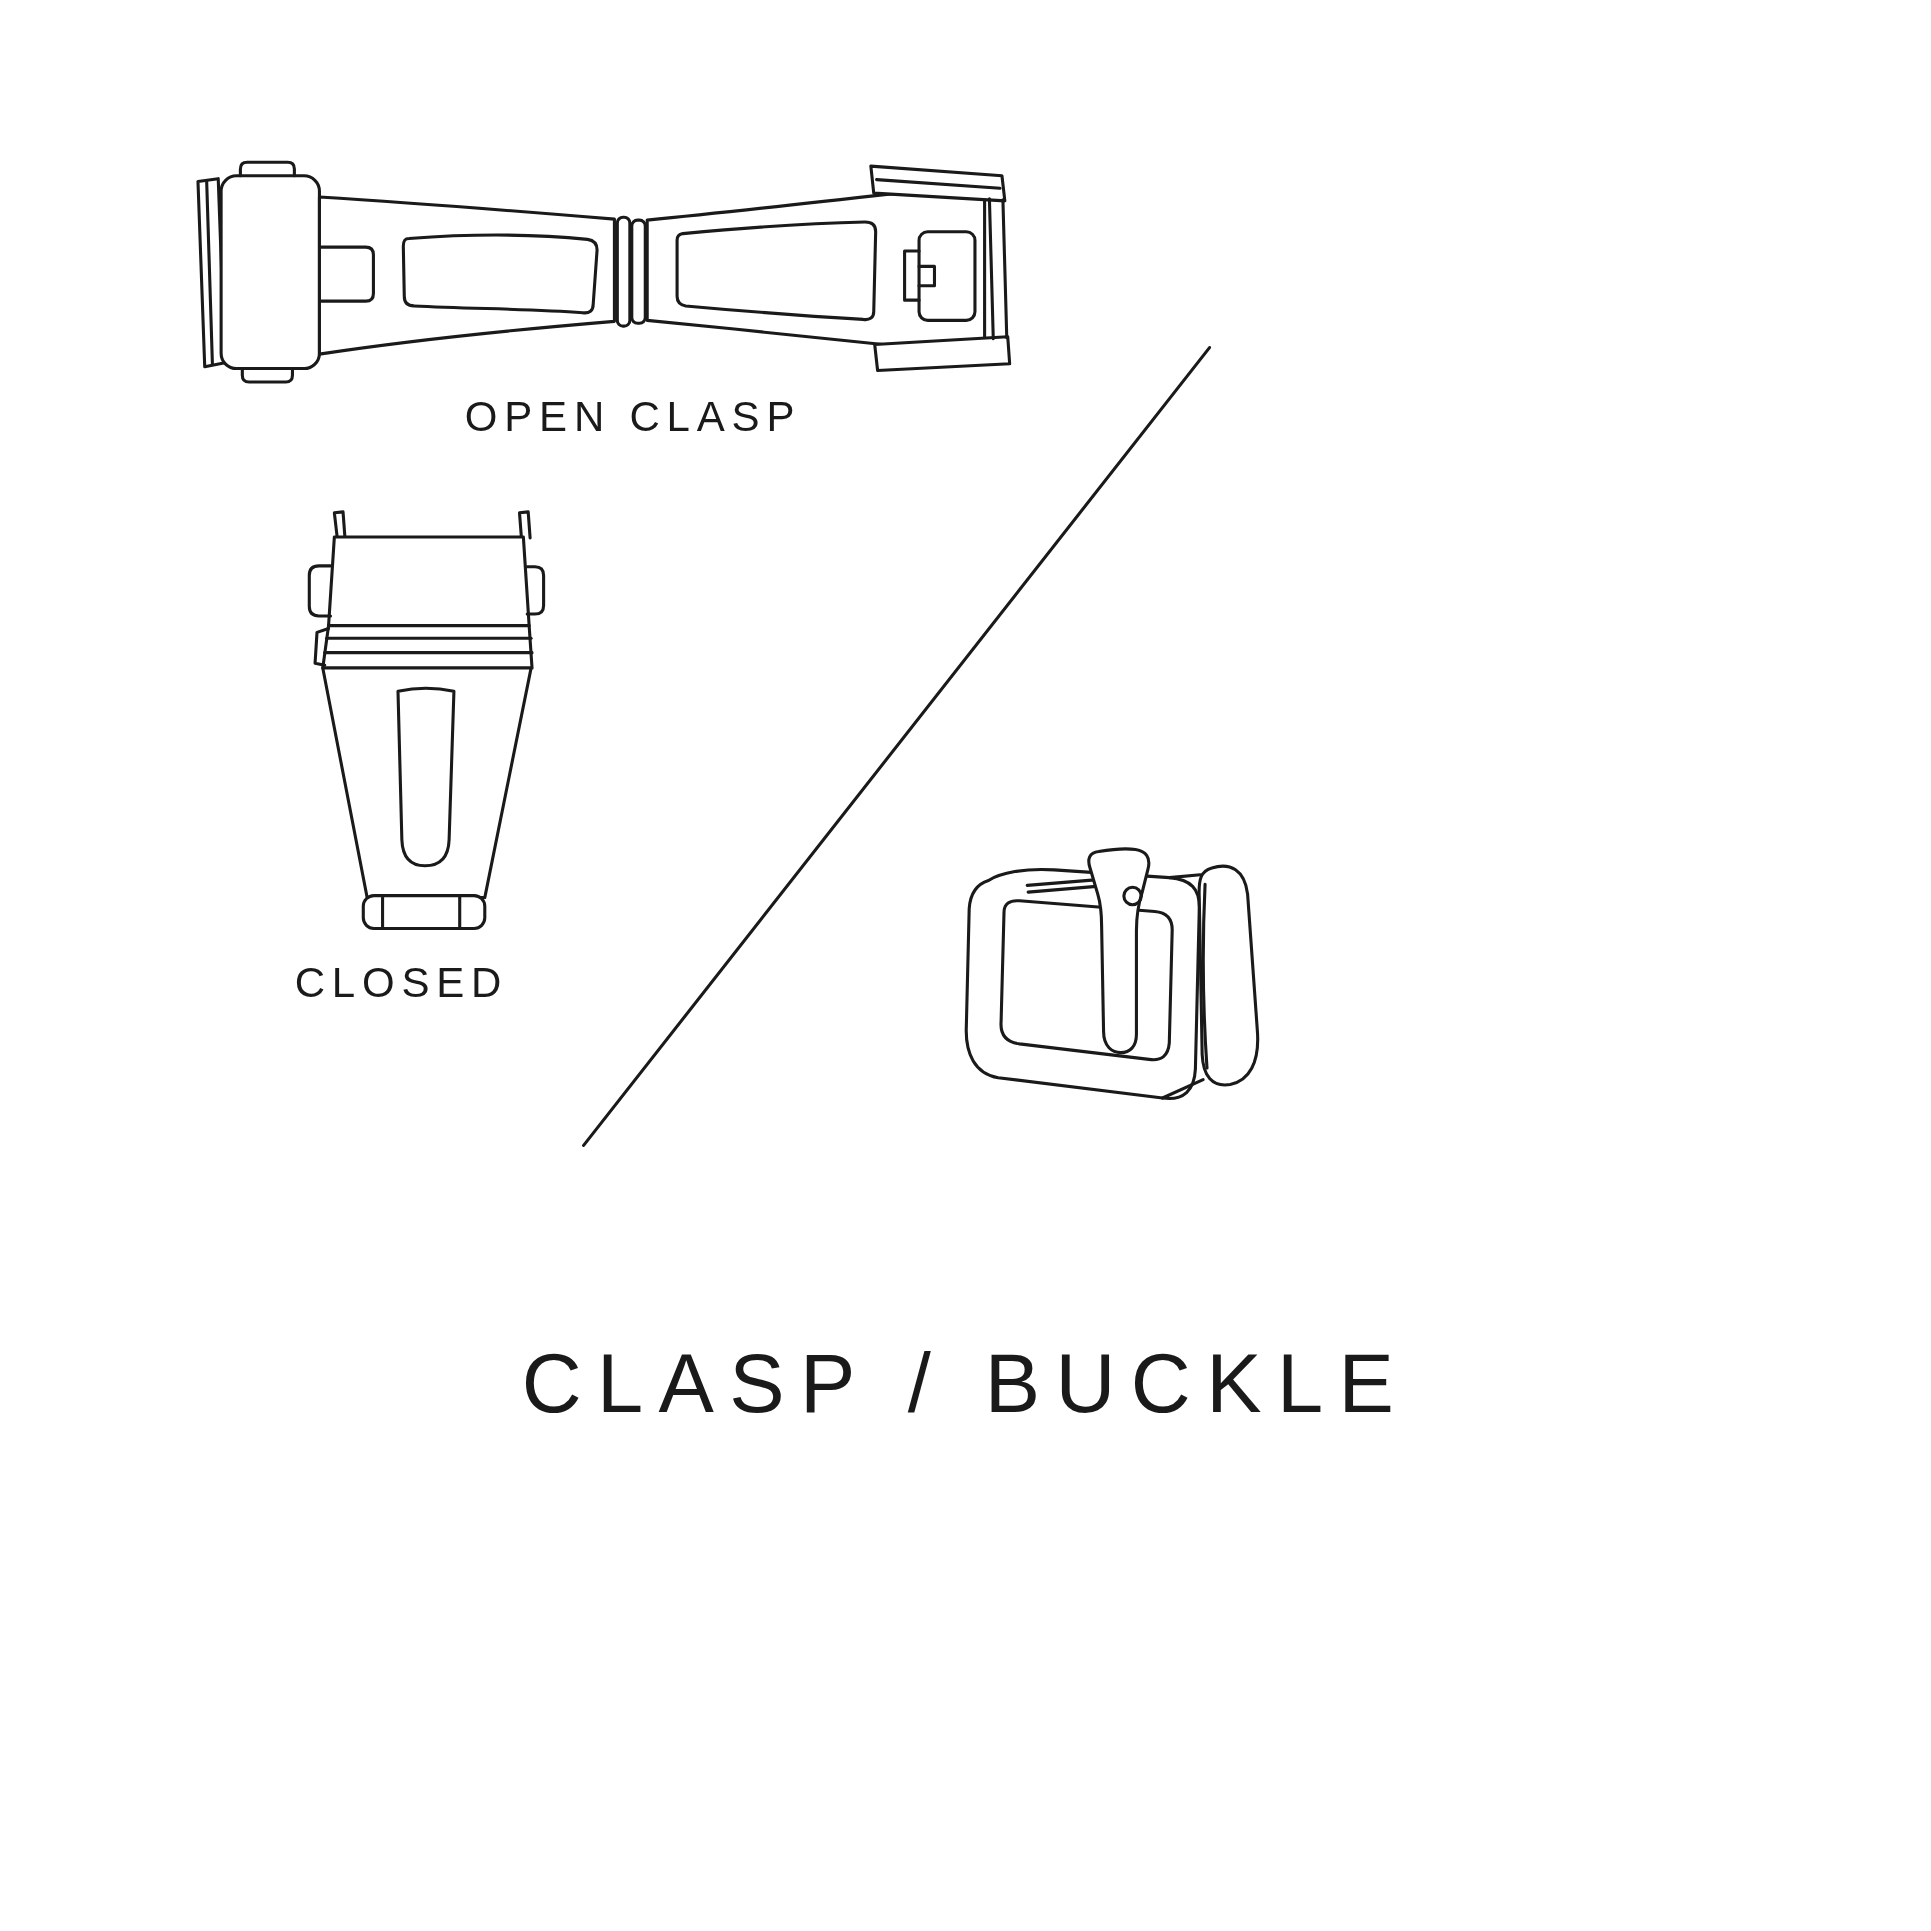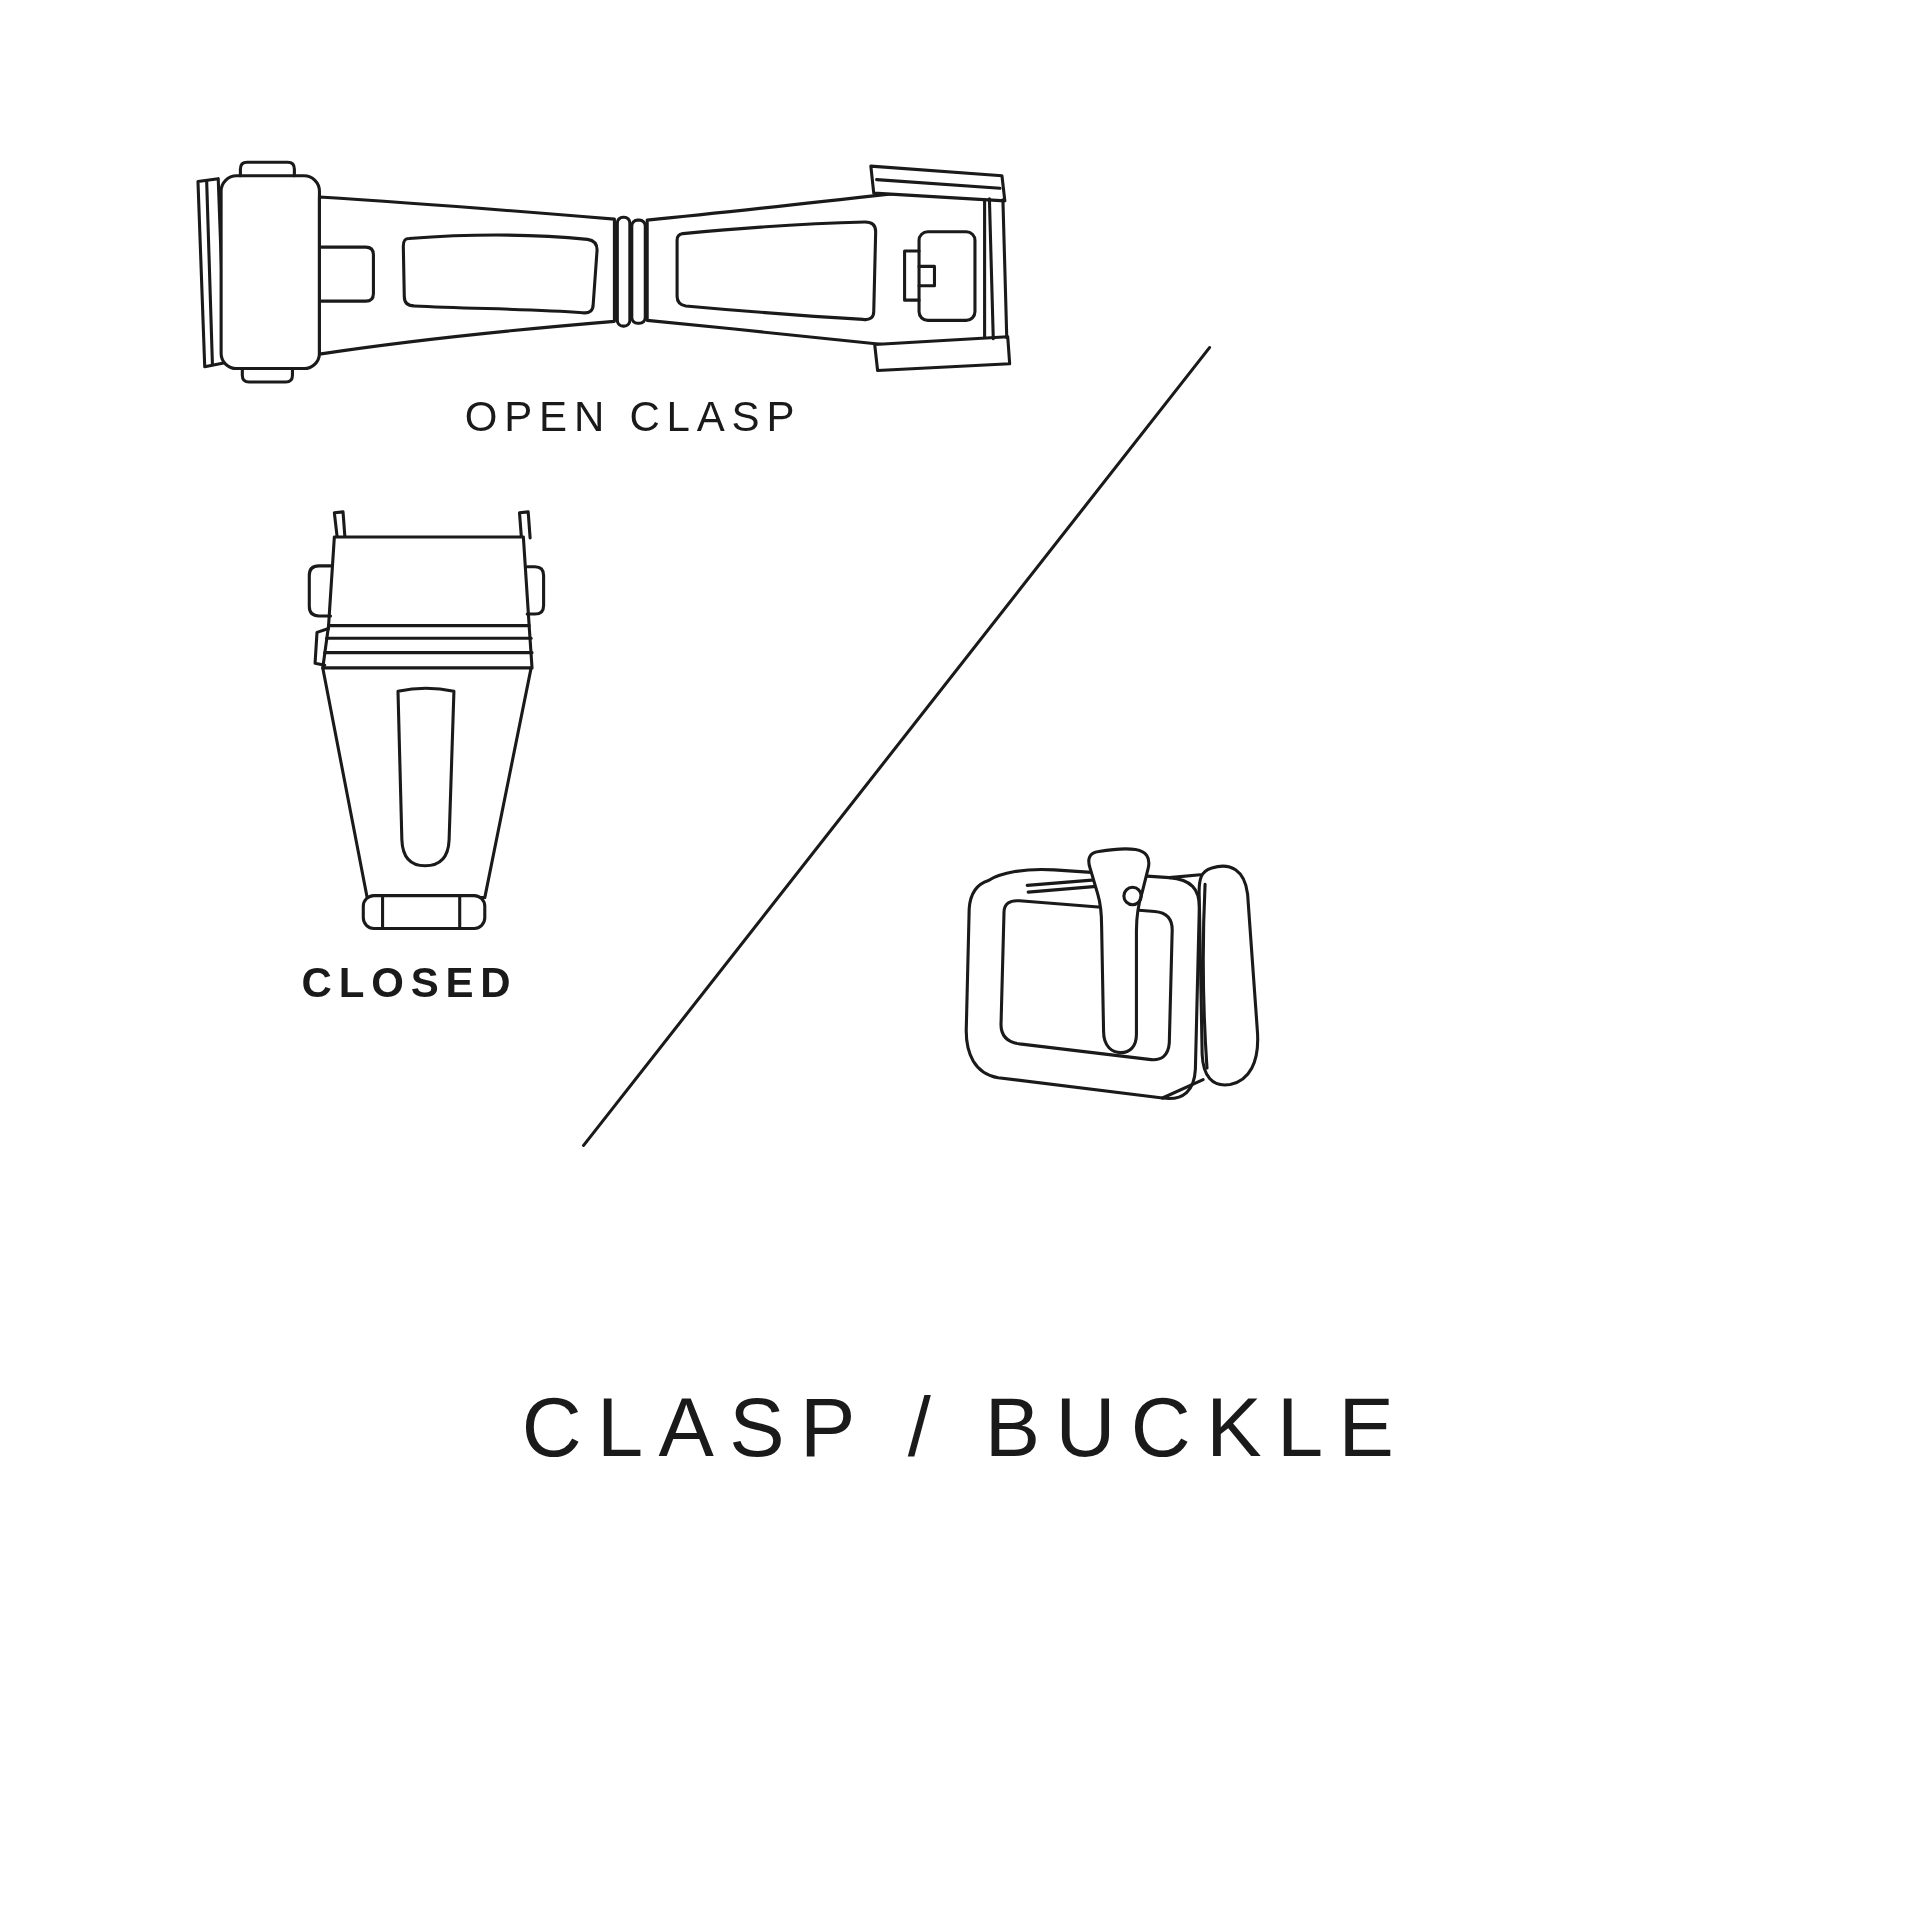--- a/index.html
+++ b/index.html
@@ -49,27 +49,26 @@
   }
   .title {
     position: absolute;
     color: var(--text, #1a1a1a);
     font-size: 83px;
     letter-spacing: 15.4px;
     text-align: center;
     font-weight: 500;
     line-height: 1;
     white-space: nowrap;
-    margin-top: 44px;
   }
 
   .open-clasp-svg { left: 174px; top: 143px; }
   .open-clasp-label { left: 319px; top: 396px; width: 628px; }
   .closed-svg { left: 290px; top: 502px; }
-  .closed-label { left: 168px; top: 962px; width: 483px; font-weight: bold; }
+  .closed-label { left: 160px; top: 962px; width: 483px; }
   .divider-svg { left: 570px; top: 336px; }
   .buckle-svg { left: 946px; top: 838px; }
   .main-title { left: 0px; top: 1342px; width: 1931px; }
 </style>
 </head>
 <body>
 
 <div class="canvas">
 
   <svg class="abs open-clasp-svg" width="850" height="241" viewBox="0 0 880 250">

